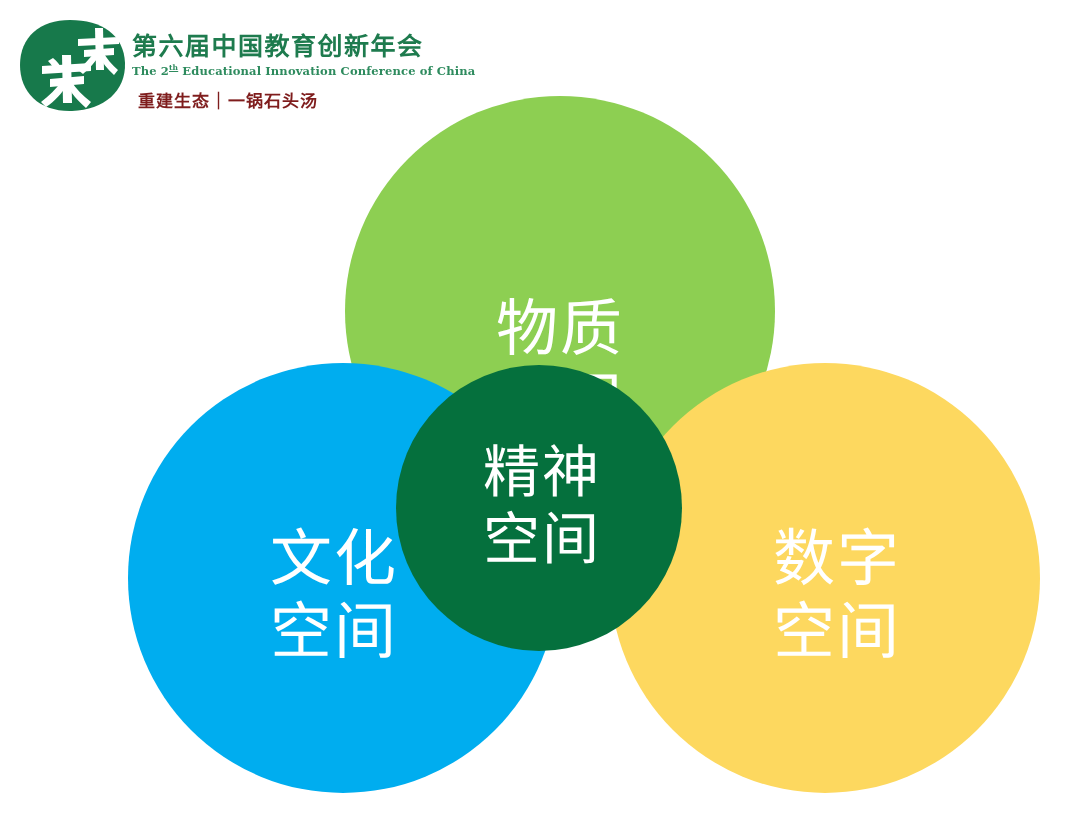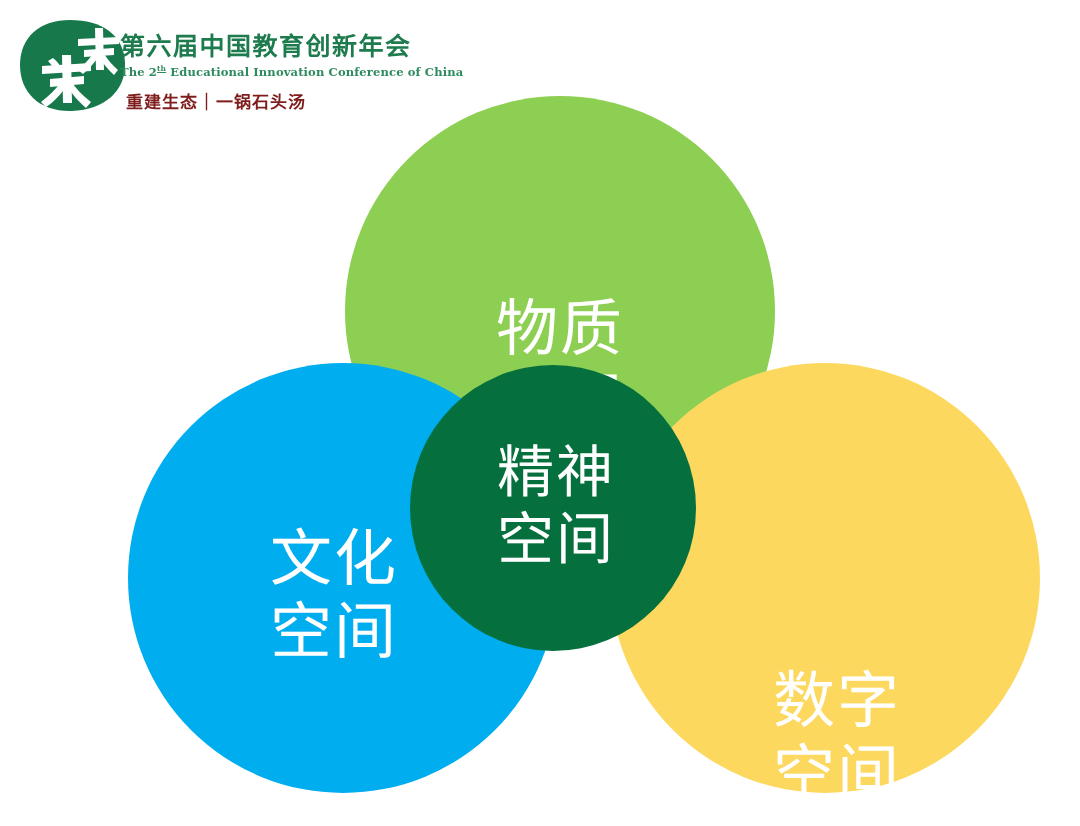--- a/index.html
+++ b/index.html
@@ -18,22 +18,22 @@
     background: #ffffff;
     overflow: hidden;
   }
 
   
   #logo-lockup {
     position: absolute;
     left: 18px;
     top: 18px;
     display: flex;
-    align-items: center;
-    gap: 0px;
+    align-items: flex-start;
+    gap: 12px;
   }
   #logo-mark {
     width: 110px;
     height: 95px;
     flex: 0 0 auto;
     display: block;
   }
   #logo-text-block {
     margin-left: -8px;
     margin-top: 16px;
@@ -107,21 +107,21 @@
   }
   #circle-culture {
     left: 128px;  top: 363px;
     width: 430px; height: 430px;
   }
   #circle-digital {
     left: 610px;  top: 363px;
     width: 430px; height: 430px;
   }
   #circle-spirit {
-    left: 410px;  top: 365px;
+    left: 396px;  top: 365px;
     width: 286px; height: 286px; justify-content: center;
   }
 
   #circle-material .venn-label {
     font-size: 62px;
     transform: translate(0px, 54px);
   }
   #circle-culture .venn-label {
     font-size: 62px;
     transform: translate(-9px, 17px);
@@ -179,21 +179,21 @@
     <div class="venn-circle" id="circle-material" style="background-color: rgb(141, 207, 82);">
       <div class="venn-label">物质
 空间</div>
     </div>
 
     <div class="venn-circle" id="circle-culture" style="background-color: rgb(0, 173, 239); align-items: center;">
       <div class="venn-label">文化
 空间</div>
     </div>
 
-    <div class="venn-circle" id="circle-digital" style="background-color: rgb(253, 216, 95); align-items: flex-end;">
+    <div class="venn-circle" id="circle-digital" style="background-color: rgb(253, 216, 95);">
       <div class="venn-label">数字
 空间</div>
     </div>
 
     <div class="venn-circle" id="circle-spirit" style="background-color: rgb(5, 112, 61);">
       <div class="venn-label">精神
 空间</div>
     </div>
 
   </div>

